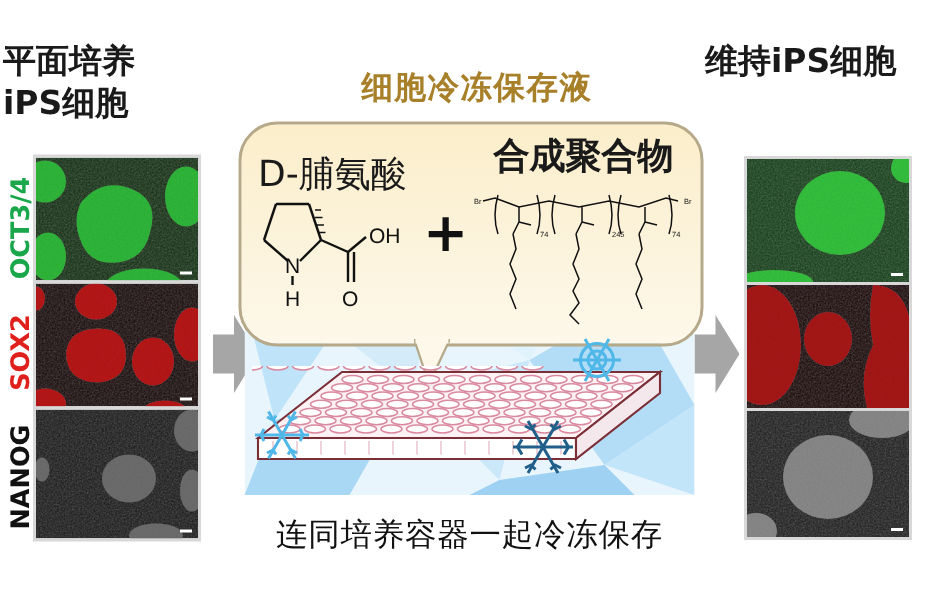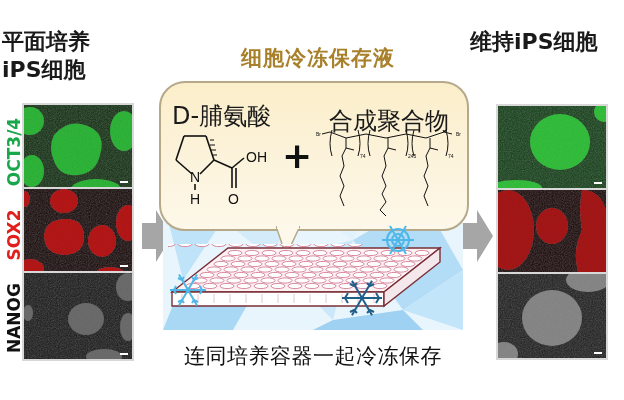--- a/index.html
+++ b/index.html
@@ -111,21 +111,21 @@
 </svg>
 
 <div class="chem-box"></div>
 
 <svg class="abs" style="left:276px; top:226px;" width="24" height="30" viewBox="0 0 24 30">
   <polygon points="0,0 24,0 10,30" fill="#fdf8ea" stroke="#b5a98a" stroke-width="1.5"></polygon>
   <rect x="1" y="0" width="22" height="3" fill="#fdf8ea"></rect>
 </svg>
 
 <div class="chem-label" style="left:172px; top:100px;">D-脯氨酸</div>
-<div class="chem-label" style="left:329px; top:105px;">合成聚合物</div>
+<div class="chem-label" style="left:329px; top:88px;font-weight:bold;">合成聚合物</div>
 
 <svg class="abs" style="left:170px; top:130px;" width="112" height="80" viewBox="0 0 112 80">
   <g stroke="#111" stroke-width="1.6" fill="none">
     <line x1="14" y1="6" x2="36" y2="6"></line>
     <line x1="36" y1="6" x2="44" y2="30"></line>
     <line x1="14" y1="6" x2="6" y2="30"></line>
     <line x1="6" y1="30" x2="22" y2="44"></line>
     <line x1="30" y1="44" x2="44" y2="30"></line>
     <line x1="44" y1="30" x2="62" y2="38"></line>
     <line x1="62" y1="38" x2="74" y2="28"></line>

